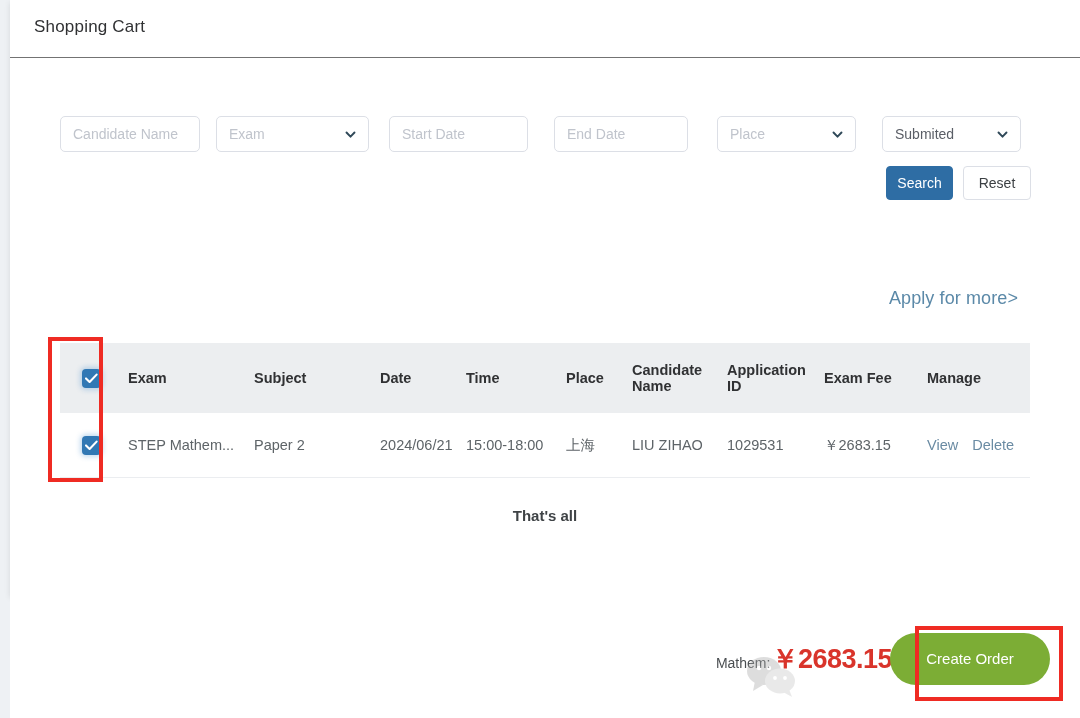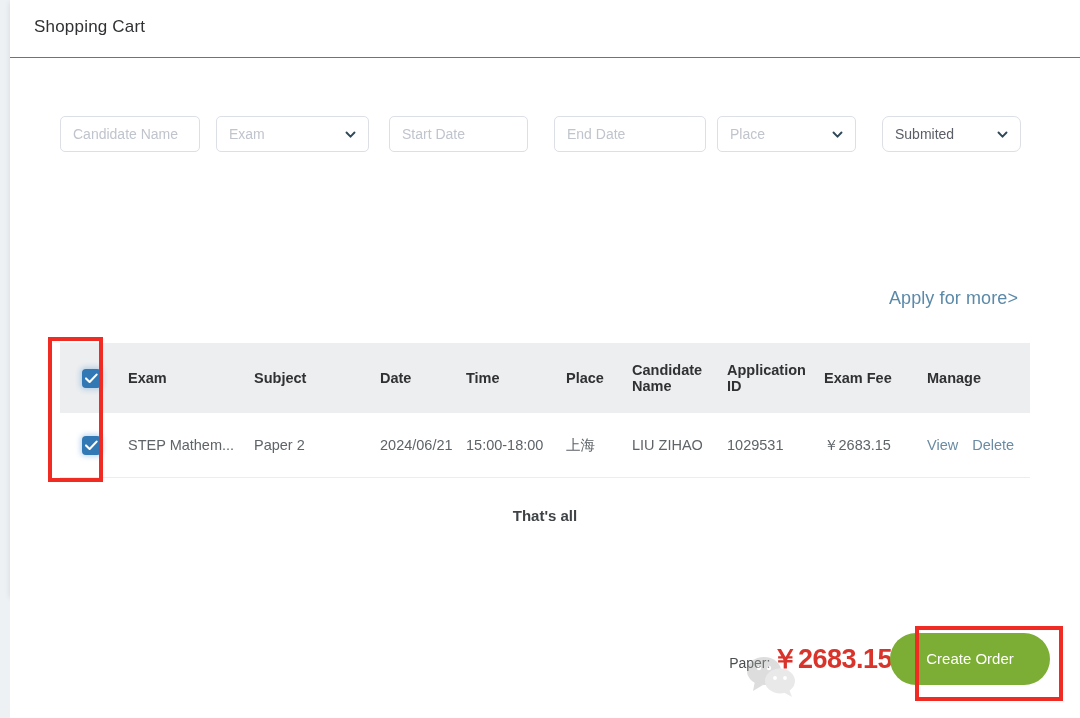--- a/index.html
+++ b/index.html
@@ -83,23 +83,23 @@
     top: 11px;
     width: 13px;
     height: 13px;
     color: #2f4858;
   }
   .field.select .caret svg { display: block; }
 
   .f-candidate { left: 0;    width: 140px; }
   .f-exam      { left: 156px; width: 153px; }
   .f-start     { left: 329px; width: 139px; }
-  .f-end       { left: 494px; width: 152px; }
+  .f-end       { left: 494px; width: 134px; }
   .f-place     { left: 657px; width: 139px; }
-  .f-status    { left: 822px; width: 139px; border-radius: 7px; }
+  .f-status    { left: 822px; width: 139px; }
 
   .filter-buttons {
     position: absolute;
     left: 50px;
     top: 166px;
     width: 1010px;
     height: 34px;
   }
   .btn {
     position: absolute;
@@ -326,20 +326,24 @@
       <div class="field select value-set f-status">
         <span>Submited</span>
         <span class="caret">
           <svg width="13" height="13" viewBox="0 0 13 13">
               <path d="M2.5 4.5 L6.5 8.7 L10.5 4.5" fill="none" stroke="#2f4858" stroke-width="1.9" stroke-linecap="round" stroke-linejoin="round"></path>
             </svg>
         </span>
       </div>
     </div>
 
+    <div class="filter-buttons">
+      <div class="btn btn-search">Search</div>
+      <div class="btn btn-reset">Reset</div>
+    </div>
 
     <div class="apply-more">Apply for more&gt;</div>
 
     <div class="table">
 
       <div class="thead">
         <div class="cell c-check">
           <div class="checkbox">
             <svg width="13" height="11" viewBox="0 0 13 11">
                 <path d="M1 5.4 L4.6 9 L11.6 1.6" fill="none" stroke="#ffffff" stroke-width="2.1" stroke-linecap="round" stroke-linejoin="round"></path>
@@ -378,21 +382,21 @@
           <span class="link">Delete</span>
         </div>
       </div>
     </div>
 
     <div class="thats-all">That's all</div>
   </div>
 
   <div class="footer">
     <div class="total-wrap">
-      <span class="total-label">Paper:</span>
+      <span class="total-label">Mathem:</span>
       <span class="total-value">￥2683.15</span>
     </div>
     <div class="create-order">Create Order</div>
   </div>
 
   <div class="watermark">
     <span class="wm-icon">
       <svg width="52" height="42" viewBox="0 0 52 42">
         <ellipse cx="19" cy="16" rx="17" ry="14" fill="#a8a8a8"></ellipse>
         <polygon points="10,26 8,36 18,30" fill="#a8a8a8"></polygon>

